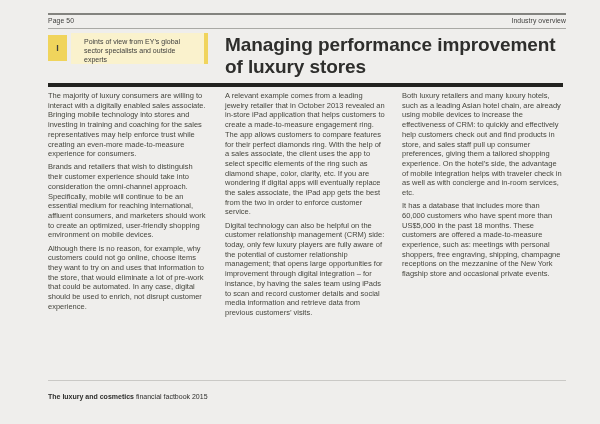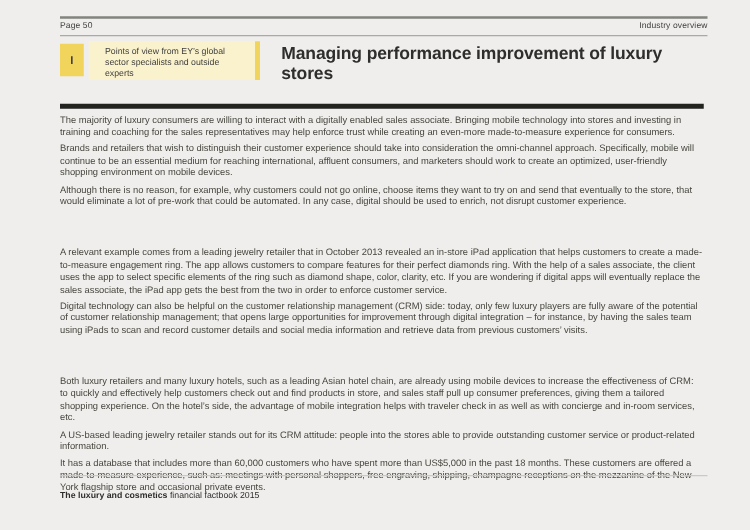--- a/index.html
+++ b/index.html
@@ -30,27 +30,27 @@
     background: var(--pale-yellow, #faf2cd);
     border-right: 4px solid var(--accent-yellow, #f0d45c);
     box-sizing: border-box;
     padding: 5px 4px 0 13px;
     font-size: 7px; line-height: 8.8px; color: #3e3e3c;
   }
 
   
   .page-title {
     left: 225px; top: 34px; right: 40px;
-    font-size: 14px; font-weight: bold; letter-spacing: -0.1px;
+    font-size: 19px; font-weight: bold; letter-spacing: -0.1px;
     color: #2e2e2c;
   }
 
   
   .body-rule { left: 48px; right: 37px; top: 83px; height: 3.5px; background: var(--rule-dark, #22221f); }
-  .columns   { left: 48px; right: 37px; top: 91px; display: flex; gap: 28px; flex-direction: column; }
+  .columns   { left: 48px; right: 37px; top: 91px; display: flex; gap: 16px; }
   .column    { flex: 1; font-size: 7.5px; line-height: 9.7px; color: #47473f; text-align: left; }
   .column p  { margin: 0 0 3.5px 0; }
 
   
   .footer-rule { left: 48px; right: 34px; top: 380px; height: 1px; background: #cac9c6; }
   .footer-text { left: 48px; top: 393px; font-size: 7px; color: #2e2e2c; }
   .footer-text .bold { font-weight: bold; }
 </style>
 </head>
 <body>
@@ -70,29 +70,28 @@
 </div>
 
 <h1 class="abs page-title" style="margin:0;">Managing performance improvement of luxury stores</h1>
 
 <div class="abs body-rule"></div>
 
 <div class="abs columns">
   <div class="column">
     <p>The majority of luxury consumers are willing to interact with a digitally enabled sales associate. Bringing mobile technology into stores and investing in training and coaching for the sales representatives may help enforce trust while creating an even-more made-to-measure experience for consumers.</p>
     <p>Brands and retailers that wish to distinguish their customer experience should take into consideration the omni-channel approach. Specifically, mobile will continue to be an essential medium for reaching international, affluent consumers, and marketers should work to create an optimized, user-friendly shopping environment on mobile devices.</p>
-    <p>Although there is no reason, for example, why customers could not go online, choose items they want to try on and send that eventually to the store, that would eliminate a lot of pre-work that could be automated. In any case, digital should be used to enrich, not disrupt customer experience.</p>
+    <p>Although there is no reason, for example, why customers could not go online, choose items they want to try on and uses that information to the store, that would eliminate a lot of pre-work that could be automated. In any case, digital should be used to enrich, not disrupt customer experience.</p>
   </div>
   <div class="column">
     <p>A relevant example comes from a leading jewelry retailer that in October 2013 revealed an in-store iPad application that helps customers to create a made-to-measure engagement ring. The app allows customers to compare features for their perfect diamonds ring. With the help of a sales associate, the client uses the app to select specific elements of the ring such as diamond shape, color, clarity, etc. If you are wondering if digital apps will eventually replace the sales associate, the iPad app gets the best from the two in order to enforce customer service.</p>
     <p>Digital technology can also be helpful on the customer relationship management (CRM) side: today, only few luxury players are fully aware of the potential of customer relationship management; that opens large opportunities for improvement through digital integration – for instance, by having the sales team using iPads to scan and record customer details and social media information and retrieve data from previous customers’ visits.</p>
   </div>
   <div class="column">
     <p>Both luxury retailers and many luxury hotels, such as a leading Asian hotel chain, are already using mobile devices to increase the effectiveness of CRM: to quickly and effectively help customers check out and find products in store, and sales staff pull up consumer preferences, giving them a tailored shopping experience. On the hotel’s side, the advantage of mobile integration helps with traveler check in as well as with concierge and in-room services, etc.</p>
-    <p>A US-based leading jewelry retailer stands out for its CRM attitude: people into the stores able to provide outstanding customer service or product-related information.</p>
     <p>It has a database that includes more than 60,000 customers who have spent more than US$5,000 in the past 18 months. These customers are offered a made-to-measure experience, such as: meetings with personal shoppers, free engraving, shipping, champagne receptions on the mezzanine of the New York flagship store and occasional private events.</p>
   </div>
 </div>
 
 <div class="abs footer-rule"></div>
 <div class="abs footer-text">
   <span class="bold">The luxury and cosmetics</span><span> financial factbook 2015</span>
 </div>
 
 </body></html>

